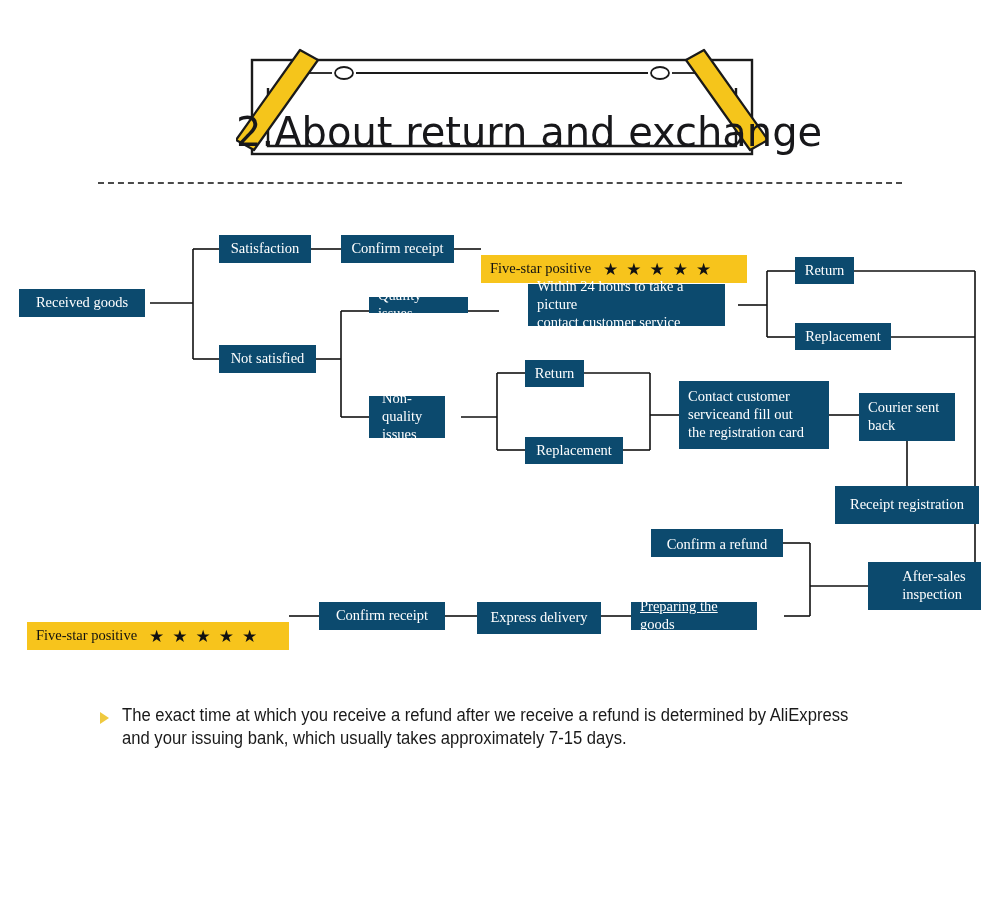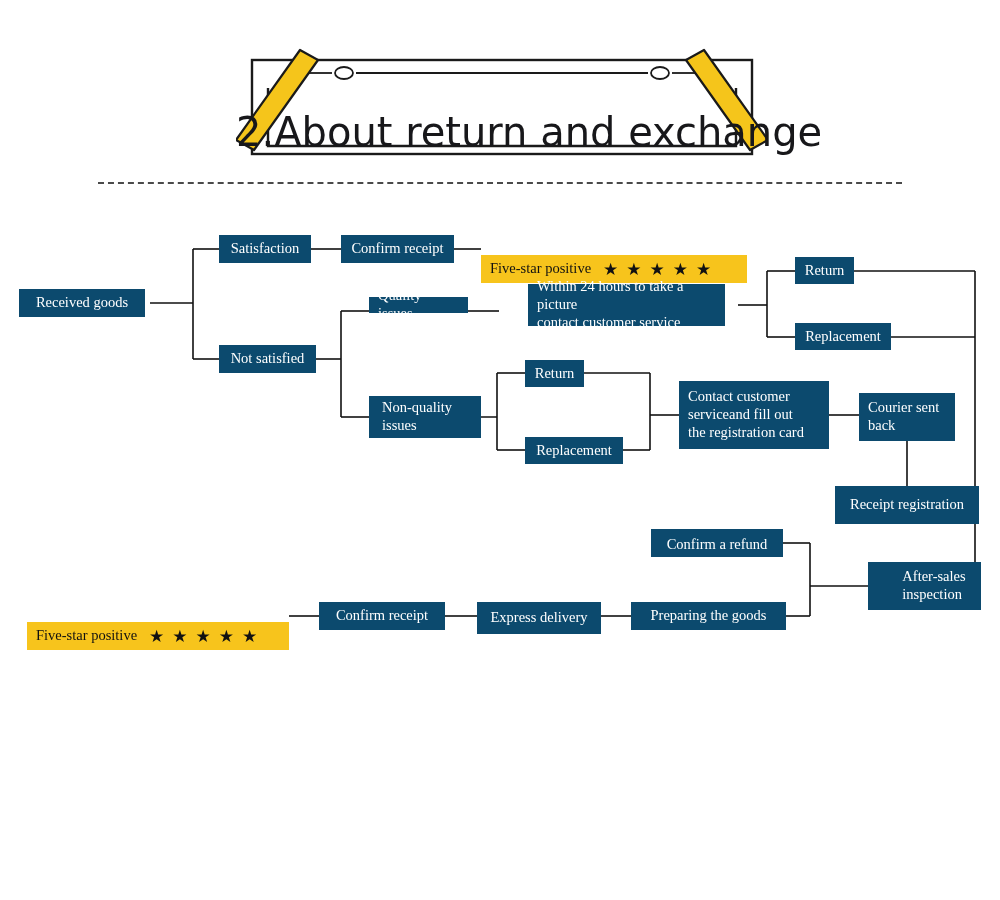--- a/index.html
+++ b/index.html
@@ -182,35 +182,39 @@
 
 <div id="flow-nodes">
     <div class="node center" style="left: 19px; top: 289px; width: 126px; height: 28px;"><span>Received goods</span></div>
     <div class="node center" style="left: 219px; top: 235px; width: 92px; height: 28px;"><span>Satisfaction</span></div>
     <div class="node center" style="left: 219px; top: 345px; width: 97px; height: 28px;"><span>Not satisfied</span></div>
     <div class="node center" style="left: 341px; top: 235px; width: 113px; height: 28px;"><span>Confirm receipt</span></div>
     <div class="node yellow" style="left: 481px; top: 235px; width: 266px; height: 28px;"><span>Five-star positive</span><span class="stars">★★★★★</span></div>
     <div class="node center" style="left: 369px; top: 297px; width: 99px; height: 16px;"><span>Quality issues</span></div>
     <div class="node" style="left: 499px; top: 284px; width: 197px; height: 42px; margin-left: 29px;"><span>Within 24 hours to take a picture
 contact customer service</span></div>
-    <div class="node" style="left: 369px; top: 396px; width: 112px; height: 42px; padding-left: 13px;"><span>Non-quality
+    <div class="node" style="left: 369px; top: 396px; width: 76px; height: 42px; padding-left: 13px;"><span>Non-quality
 issues</span></div>
     <div class="node center" style="left: 525px; top: 360px; width: 59px; height: 27px;"><span>Return</span></div>
     <div class="node center" style="left: 525px; top: 437px; width: 98px; height: 27px;"><span>Replacement</span></div>
     <div class="node center" style="left: 795px; top: 257px; width: 59px; height: 27px;"><span>Return</span></div>
     <div class="node center" style="left: 795px; top: 323px; width: 96px; height: 27px;"><span>Replacement</span></div>
     <div class="node" style="left: 679px; top: 381px; width: 150px; height: 68px;"><span>Contact customer
 serviceand fill out
 the registration card</span></div>
     <div class="node" style="left: 859px; top: 393px; width: 96px; height: 48px;"><span>Courier sent
 back</span></div>
     <div class="node center" style="left: 835px; top: 486px; width: 144px; height: 38px;"><span>Receipt registration</span></div>
     <div class="node center" style="left: 868px; top: 562px; width: 113px; height: 48px; padding-left: 28px;"><span>After-sales
 inspection</span></div>
     <div class="node center" style="left: 651px; top: 529px; width: 132px; height: 28px; align-items: flex-end;"><span>Confirm a refund</span></div>
-    <div class="node center" style="left: 631px; top: 602px; width: 155px; height: 28px;"><span>Preparing the goods</span></div>
+    <div class="node center" style="left: 631px; top: 602px; width: 126px; height: 28px; text-decoration: underline;"><span>Preparing the goods</span></div>
     <div class="node center" style="left: 477px; top: 602px; width: 124px; height: 32px;"><span>Express delivery</span></div>
     <div class="node center" style="left: 319px; top: 602px; width: 126px; height: 28px;"><span>Confirm receipt</span></div>
     <div class="node yellow" style="left: 27px; top: 602px; width: 262px; height: 28px;"><span>Five-star positive</span><span class="stars">★★★★★</span></div>
   </div>
 
 <div id="notes">
+    <div class="note-row">
+      <span class="note-bullet"></span>
+      <div class="note-text">The exact time at which you receive a refund after we receive a refund is determined by AliExpress and your issuing bank, which usually takes approximately 7-15 days.</div>
+    </div>
   </div>
 
 </body></html>

